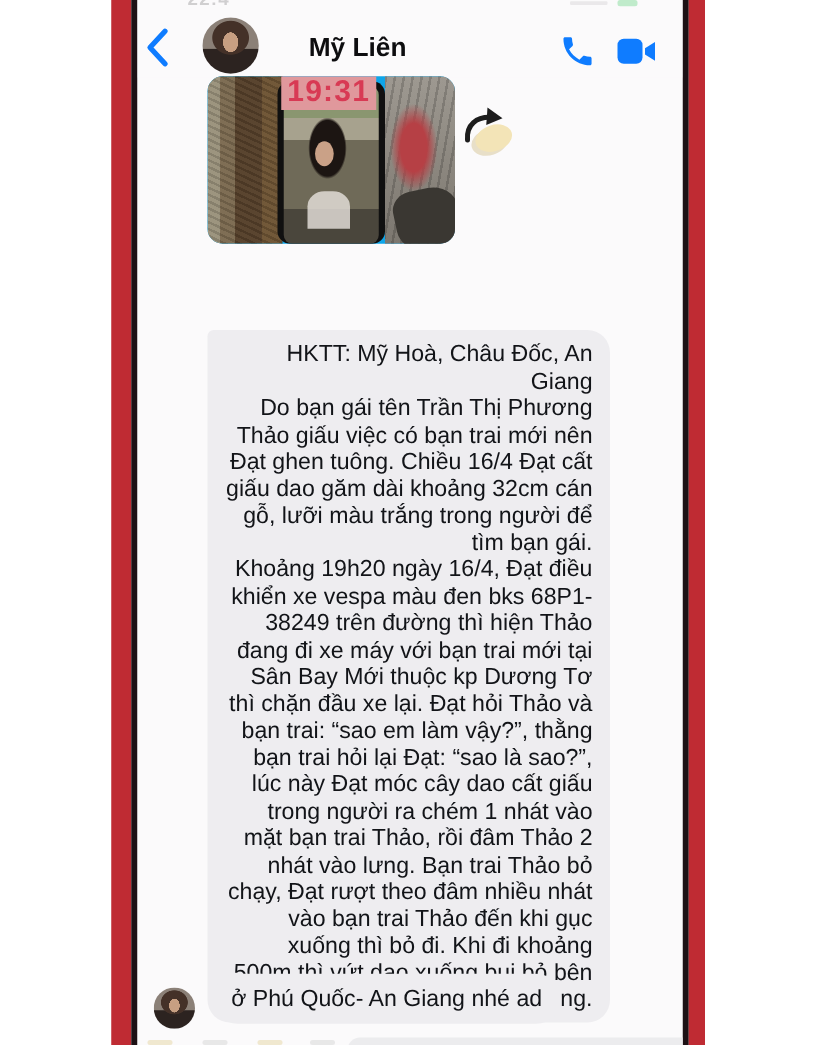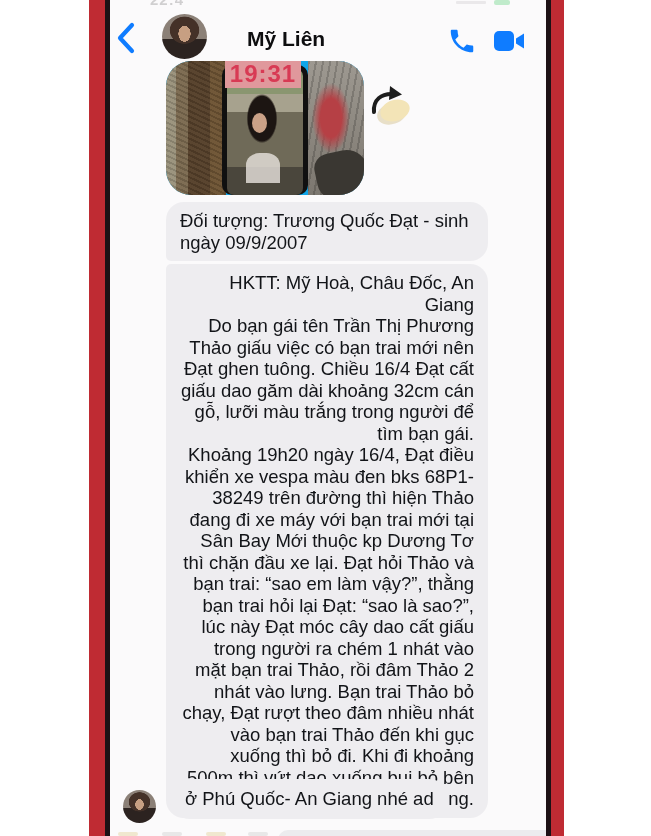--- a/index.html
+++ b/index.html
@@ -38,21 +38,21 @@
       linear-gradient(180deg, #8b8077 0 55%, #2c2320 56% 100%);
     background-color:#6f655e;
   }
   .contact-name { position:absolute; left:105px; top:27px; font-size:21px; font-weight:700; color:#0d0d0f;margin-left:32px; }
   .icon-call  { position:absolute; left:337px; top:26px; width:30px; height:30px; cursor:pointer; }
   .icon-video { position:absolute; left:383px; top:29px; width:32px; height:24px; cursor:pointer; }
 
   
   .photo {
     position:absolute; left:56px; top:61px; width:198px; height:134px;
-    border-radius:25px; overflow:hidden; background:#0ea5e9; cursor:pointer;
+    border-radius:12px; overflow:hidden; background:#0ea5e9; cursor:pointer;
   }
   .ph-left { position:absolute; left:0; top:0; width:60px; height:134px;
     background:linear-gradient(90deg,#9a927c 0 10px,#7c6a50 10px 22px,#56402a 22px 44px,#6e5434 44px 60px); }
   .ph-left::after { content:""; position:absolute; inset:0;
     background:repeating-linear-gradient(25deg, rgba(0,0,0,.28) 0 2px, rgba(255,255,255,.06) 2px 5px); opacity:.45; }
   .ph-wall { position:absolute; left:142px; top:0; width:56px; height:134px;
     background:linear-gradient(180deg,#9b968e,#79746c); }
   .ph-wall::after { content:""; position:absolute; inset:0;
     background:repeating-linear-gradient(100deg, rgba(20,20,20,.35) 0 2px, rgba(255,255,255,.05) 2px 7px); opacity:.5; }
   .ph-red { position:absolute; left:146px; top:22px; width:38px; height:70px; border-radius:40%;
@@ -155,21 +155,20 @@
     </div>
 
     <div class="reply-wrap">
       <div class="reply-blob"></div>
       <svg class="reply-arrow" width="40" height="34" viewBox="0 0 40 34">
         <path d="M6 28 C5 16 13 9 26 10" fill="none" stroke="#1d1d1d" stroke-width="4" stroke-linecap="round"></path>
         <polygon points="22,2 34,10.5 21,16" fill="#1d1d1d"></polygon>
       </svg>
     </div>
 
-    <div class="bubble b1">Đối tượng: Trương Quốc Đạt - sinh ngày 09/9/2007</div>
     <div class="bubble b2">HKTT: Mỹ Hoà, Châu Đốc, An Giang
 Do bạn gái tên Trần Thị Phương Thảo giấu việc có bạn trai mới nên Đạt ghen tuông. Chiều 16/4 Đạt cất giấu dao găm dài khoảng 32cm cán gỗ, lưỡi màu trắng trong người để tìm bạn gái.
 Khoảng 19h20 ngày 16/4, Đạt điều khiển xe vespa màu đen bks 68P1-38249 trên đường thì hiện Thảo đang đi xe máy với bạn trai mới tại Sân Bay Mới thuộc kp Dương Tơ thì chặn đầu xe lại. Đạt hỏi Thảo và bạn trai: “sao em làm vậy?”, thằng bạn trai hỏi lại Đạt: “sao là sao?”, lúc này Đạt móc cây dao cất giấu trong người ra chém 1 nhát vào mặt bạn trai Thảo, rồi đâm Thảo 2 nhát vào lưng. Bạn trai Thảo bỏ chạy, Đạt rượt theo đâm nhiều nhát vào bạn trai Thảo đến khi gục xuống thì bỏ đi. Khi đi khoảng 500m thì vứt dao xuống bụi bỏ bên đường.</div>
 
     <div class="last-row">
       <div class="avatar-sm"></div>
       <div class="bubble b3">ở Phú Quốc- An Giang nhé ad</div>
     </div>
 
     <div class="cutoff-bubble"></div>

